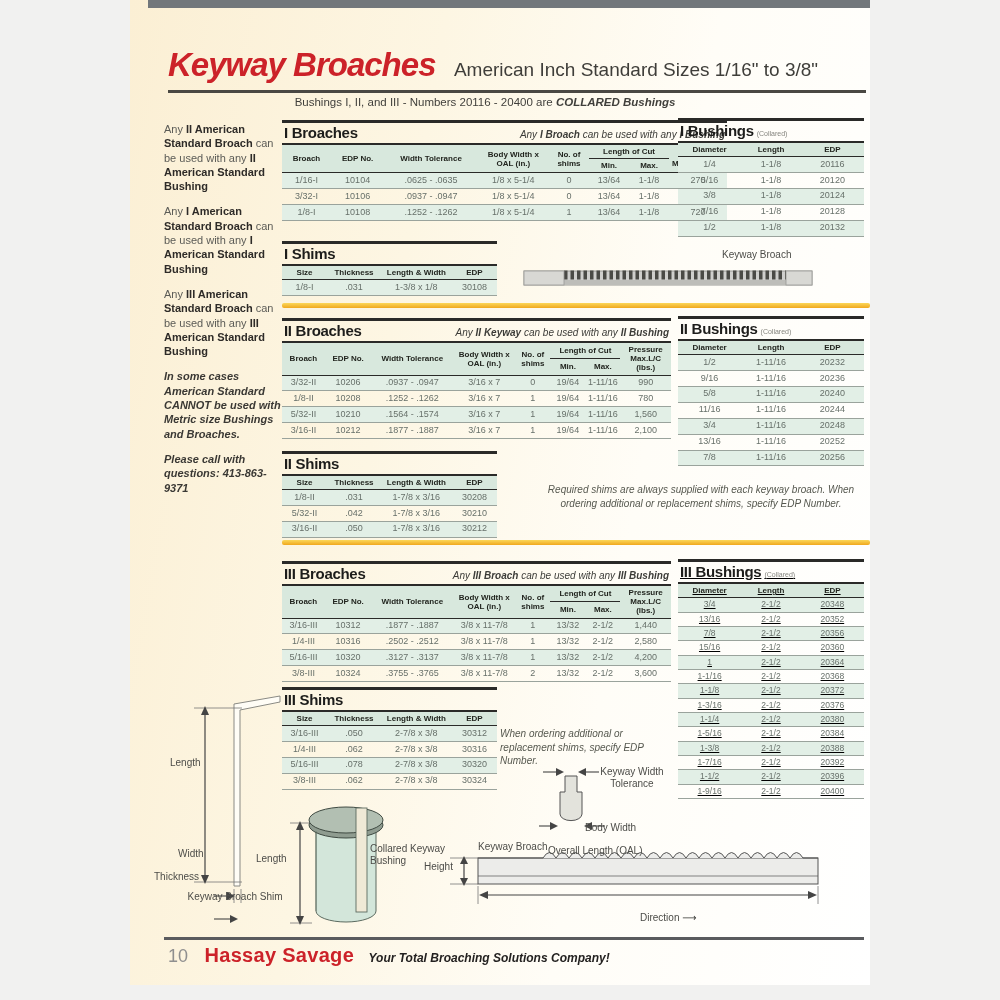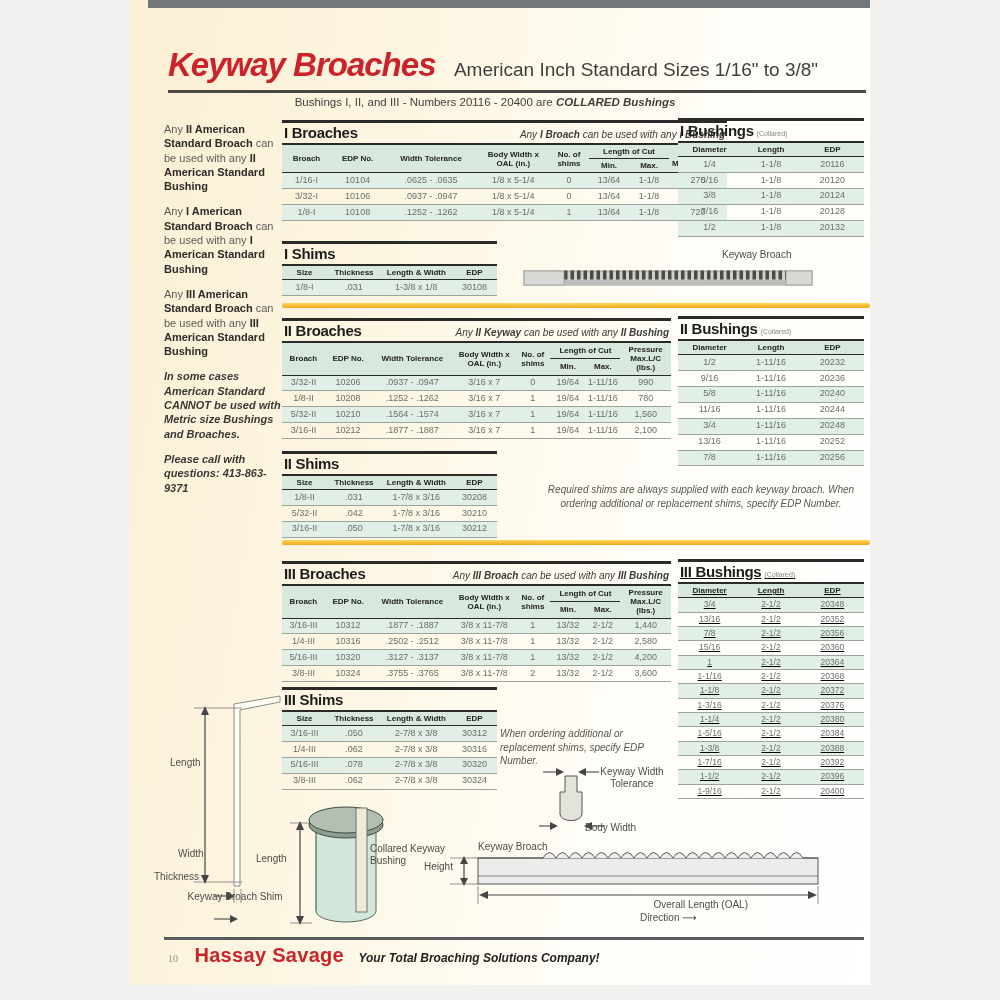--- a/index.html
+++ b/index.html
@@ -56,27 +56,27 @@
   #shim-length-label{left:40px;top:757px;}
   #shim-width-label{left:48px;top:848px;}
   #shim-thickness-label{left:24px;top:871px;}
   #shim-caption{left:40px;top:891px;width:130px;text-align:center;}
   #bushing-length-label{left:126px;top:853px;}
   #bushing-caption{left:240px;top:843px;width:80px;}
   #cross-keyway-label{left:452px;top:766px;width:100px;text-align:center;}
   #cross-body-label{left:455px;top:822px;}
   #broach-view-label{left:348px;top:841px;}
   #height-label{left:294px;top:861px;}
-  #oal-label{left:418px;top:899px;width:200px;text-align:right;}
+  #oal-label{left:418px;top:845px;width:200px;text-align:left;}
   #direction-label{left:486px;top:912px;padding-left:24px;}
   .arrowglyph{letter-spacing:-1px;color:#33332f;}
   
   #footer-rule{left:34px;right:6px;top:937px;height:2.5px;background:#5a5b5e;}
   #footer-row{left:38px;top:944px;white-space:nowrap;}
-  #footer-page{color:#8f8f8f;font-size:10px;margin-right:12px;font-family:Liberation Serif, serif;}
+  #footer-page{color:#8f8f8f;font-size:18px;margin-right:12px;}
   #footer-brand{color:var(--brand_red);font-weight:bold;font-size:20px;letter-spacing:0.3px;}
   #footer-tagline{font-weight:bold;font-style:italic;font-size:12px;color:#232120;margin-left:10px;}
   svg{display:block;}
 </style>
 </head>
 <body>
 
 <div id="page">
   <div class="abs" id="topbar"></div>
 

